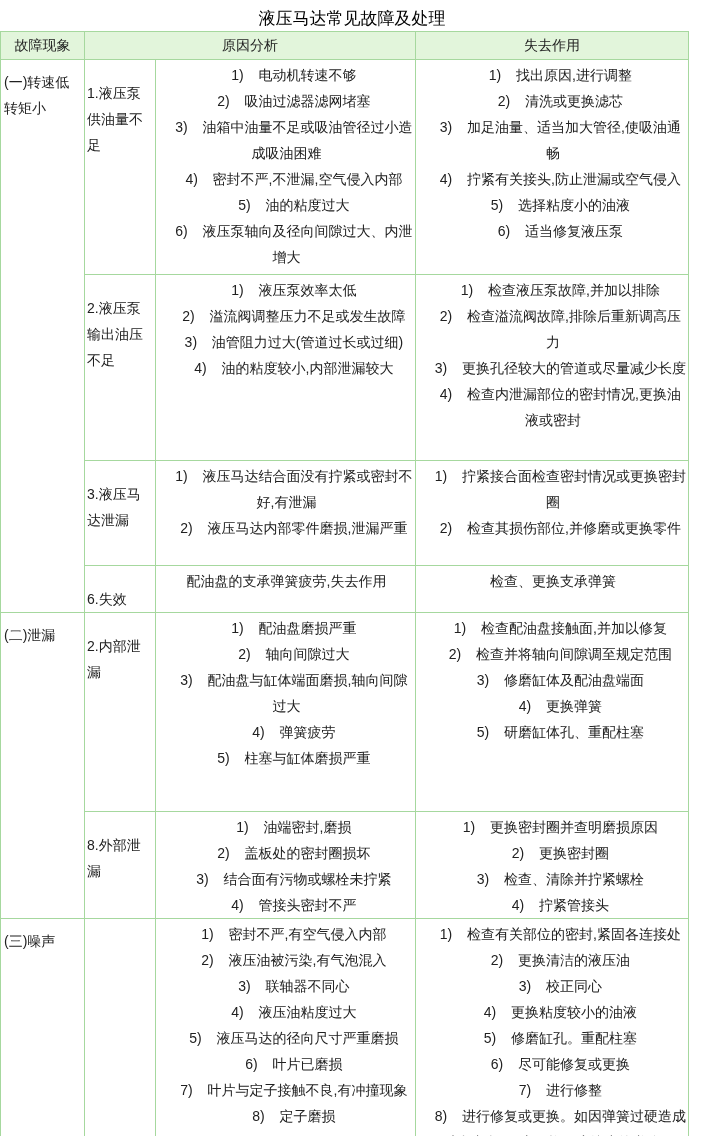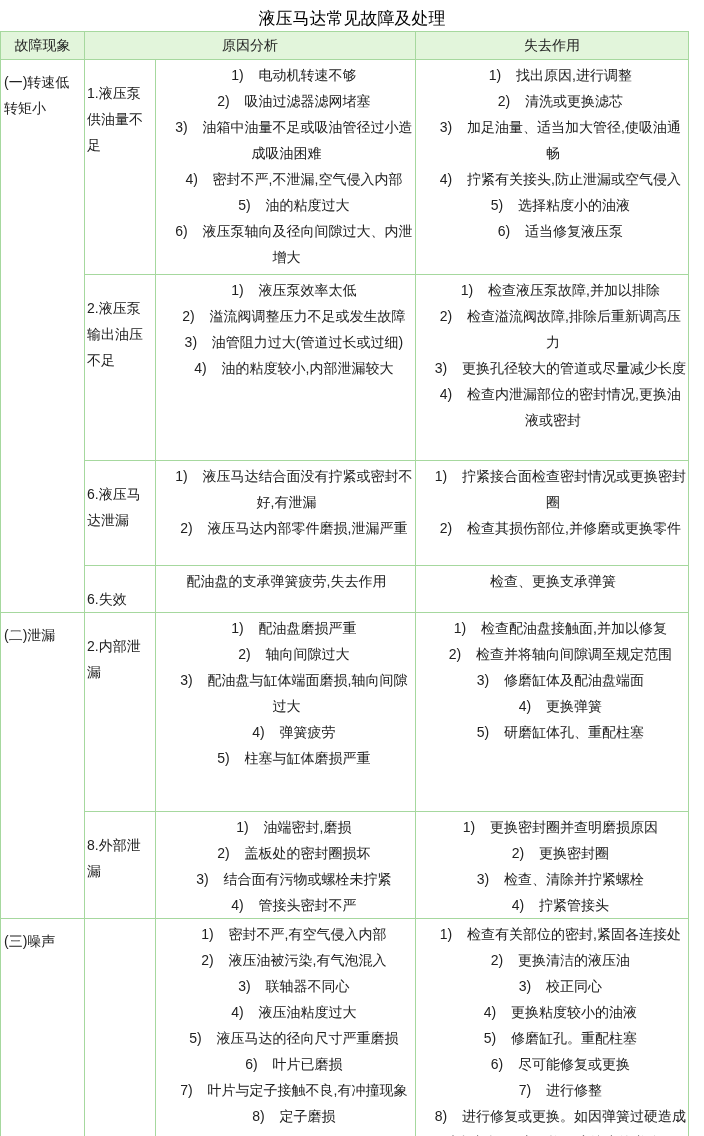--- a/index.html
+++ b/index.html
@@ -109,21 +109,21 @@
           <div class="item"><span class="num">4)</span>油的粘度较小,内部泄漏较大</div>
         </td>
         <td class="list">
           <div class="item"><span class="num">1)</span>检查液压泵故障,并加以排除</div>
           <div class="item"><span class="num">2)</span>检查溢流阀故障,排除后重新调高压力</div>
           <div class="item"><span class="num">3)</span>更换孔径较大的管道或尽量减少长度</div>
           <div class="item"><span class="num">4)</span>检查内泄漏部位的密封情况,更换油液或密封</div>
         </td>
       </tr>
       <tr style="height: 105px;">
-        <td class="sub">6.液压马达泄漏</td>
+        <td class="sub">3.液压马达泄漏</td>
         <td class="list">
           <div class="item"><span class="num">1)</span>液压马达结合面没有拧紧或密封不好,有泄漏</div>
           <div class="item"><span class="num">2)</span>液压马达内部零件磨损,泄漏严重</div>
         </td>
         <td class="list">
           <div class="item"><span class="num">1)</span>拧紧接合面检查密封情况或更换密封圈</div>
           <div class="item"><span class="num">2)</span>检查其损伤部位,并修磨或更换零件</div>
         </td>
       </tr>
       <tr style="height: 27px;">

